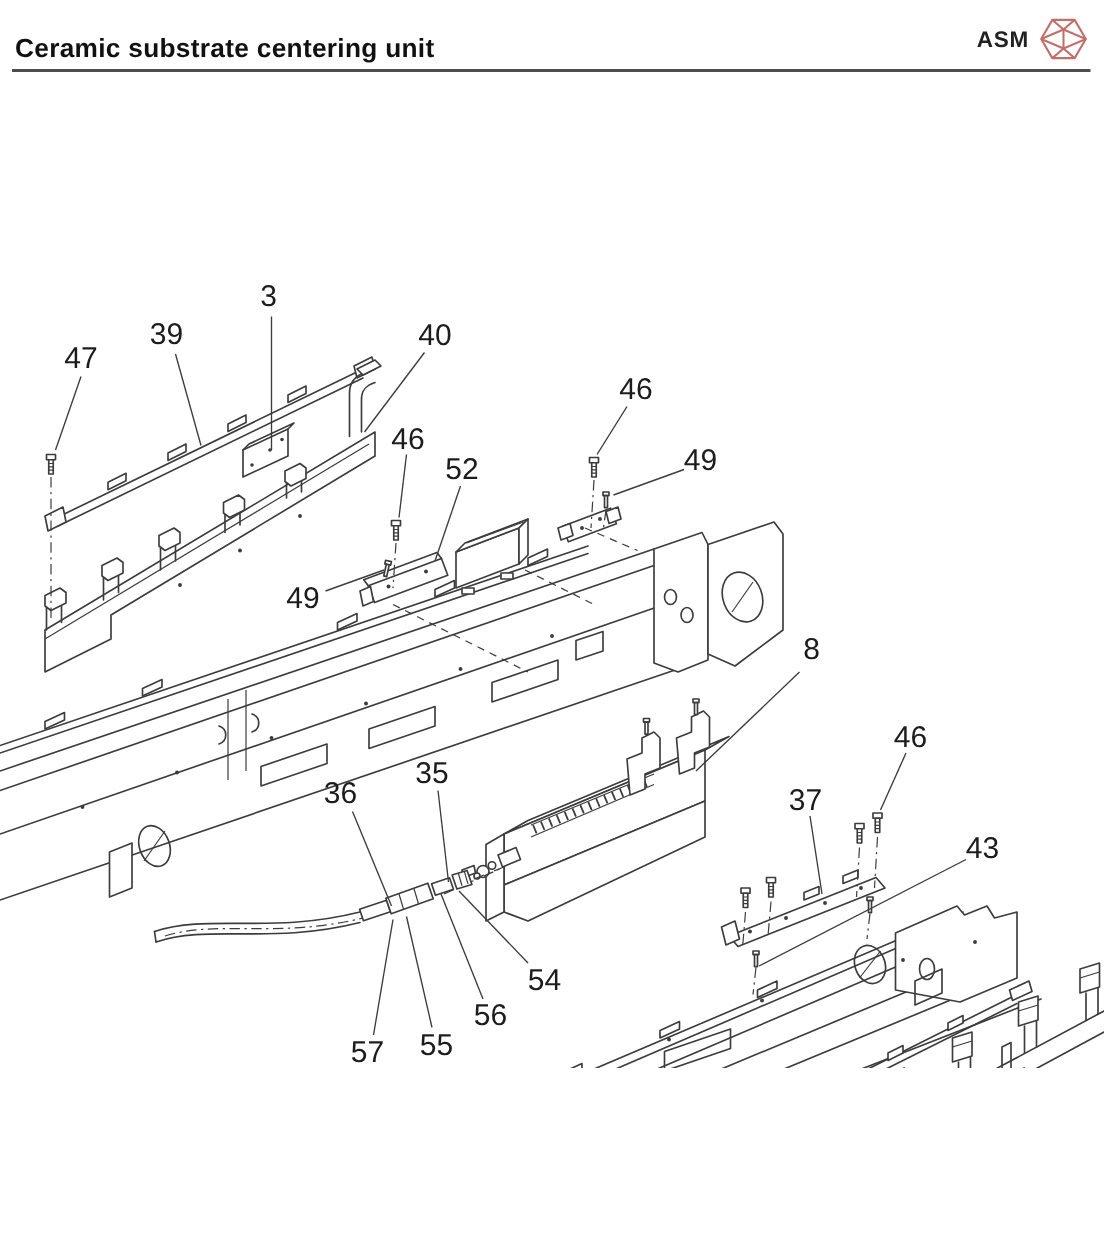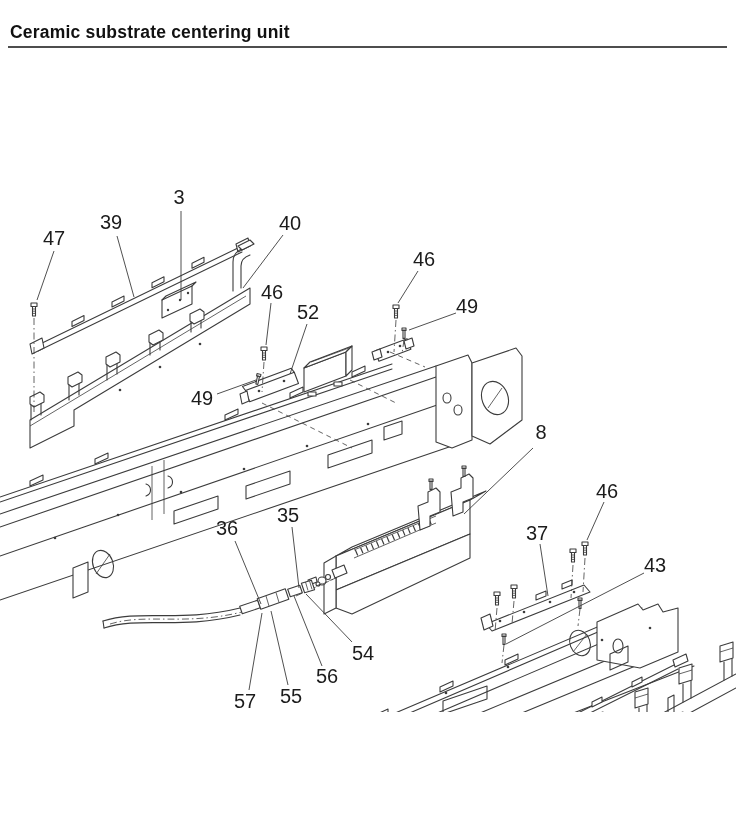--- a/index.html
+++ b/index.html
@@ -21,20 +21,34 @@
   .knurl{fill:none;stroke:#3c3c3c;stroke-width:6;stroke-dasharray:1.2 4.5;}
 </style>
 </head>
 <body>
 
 <div class="page">
 
   <h1 class="hdr-title">Ceramic substrate centering unit</h1>
   <div class="hdr-rule"></div>
 
+  <div class="logo">
+    <span class="logo-text">ASM</span>
+    <svg width="34" height="36" viewBox="0 0 32 32">
+      <g fill="none" stroke="#c0706b" stroke-width="1.3" stroke-linejoin="round">
+        <polygon points="2,16 9,4 23,4 30,16 23,28 9,28"></polygon>
+        <polyline points="2,16 16,10 30,16 16,22 2,16"></polyline>
+        <line x1="9" y1="4" x2="16" y2="10"></line>
+          <line x1="23" y1="4" x2="16" y2="10"></line>
+        <line x1="9" y1="28" x2="16" y2="22"></line>
+          <line x1="23" y1="28" x2="16" y2="22"></line>
+        <line x1="16" y1="10" x2="16" y2="22"></line>
+      </g>
+    </svg>
+  </div>
 
   <svg width="736" height="836" viewBox="0 0 736 836" style="position:absolute;left:0;top:0;">
     <defs>
       <g id="scrV">
         <path class="fw" d="M-3,0 h6 v3.5 h-6 z"></path>
         <path class="fw" d="M-1.5,3.5 h3 v9.5 h-3 z"></path>
         <path class="thin" d="M-1.5,6 h3 M-1.5,8.2 h3 M-1.5,10.4 h3"></path>
       </g>
       <g id="pinV">
         <path class="fw" d="M-2,0 h4 v2.4 h-4 z"></path>

